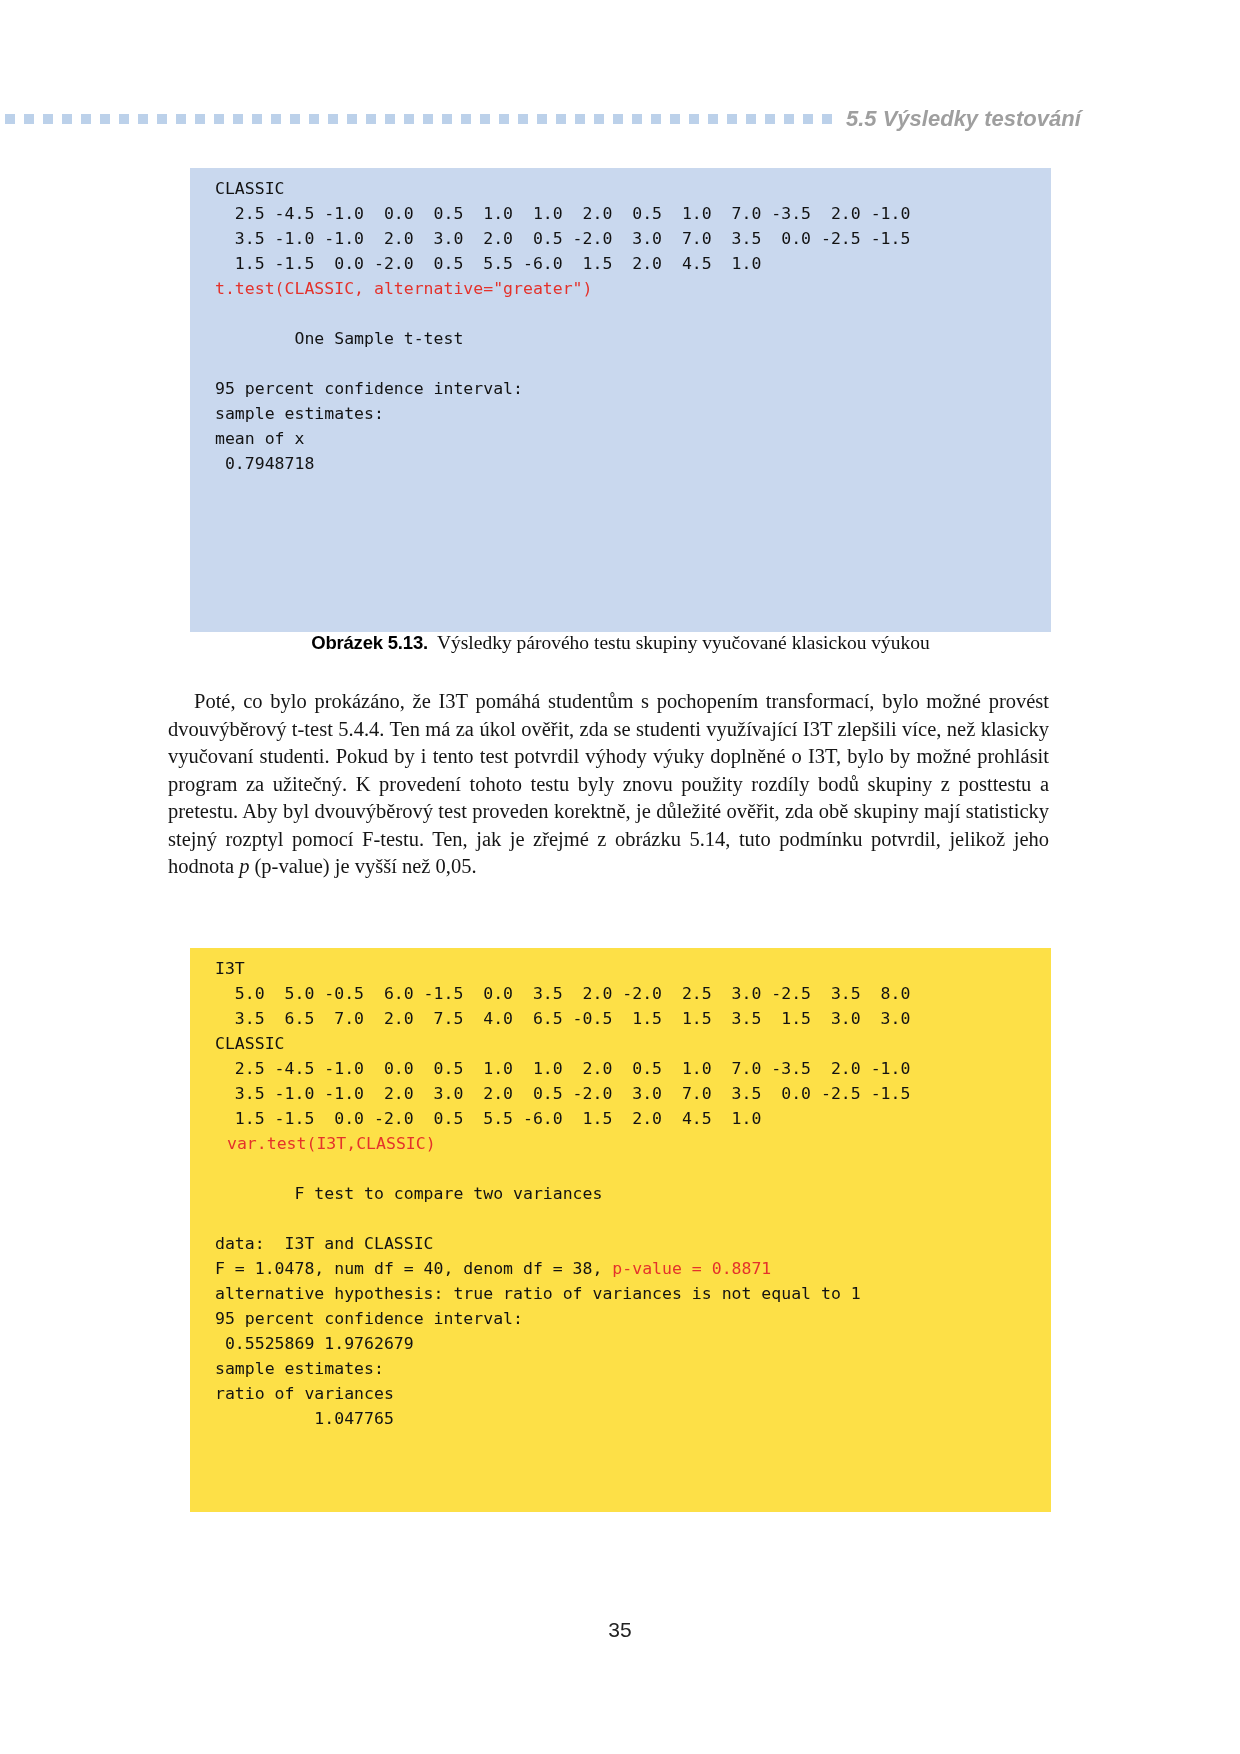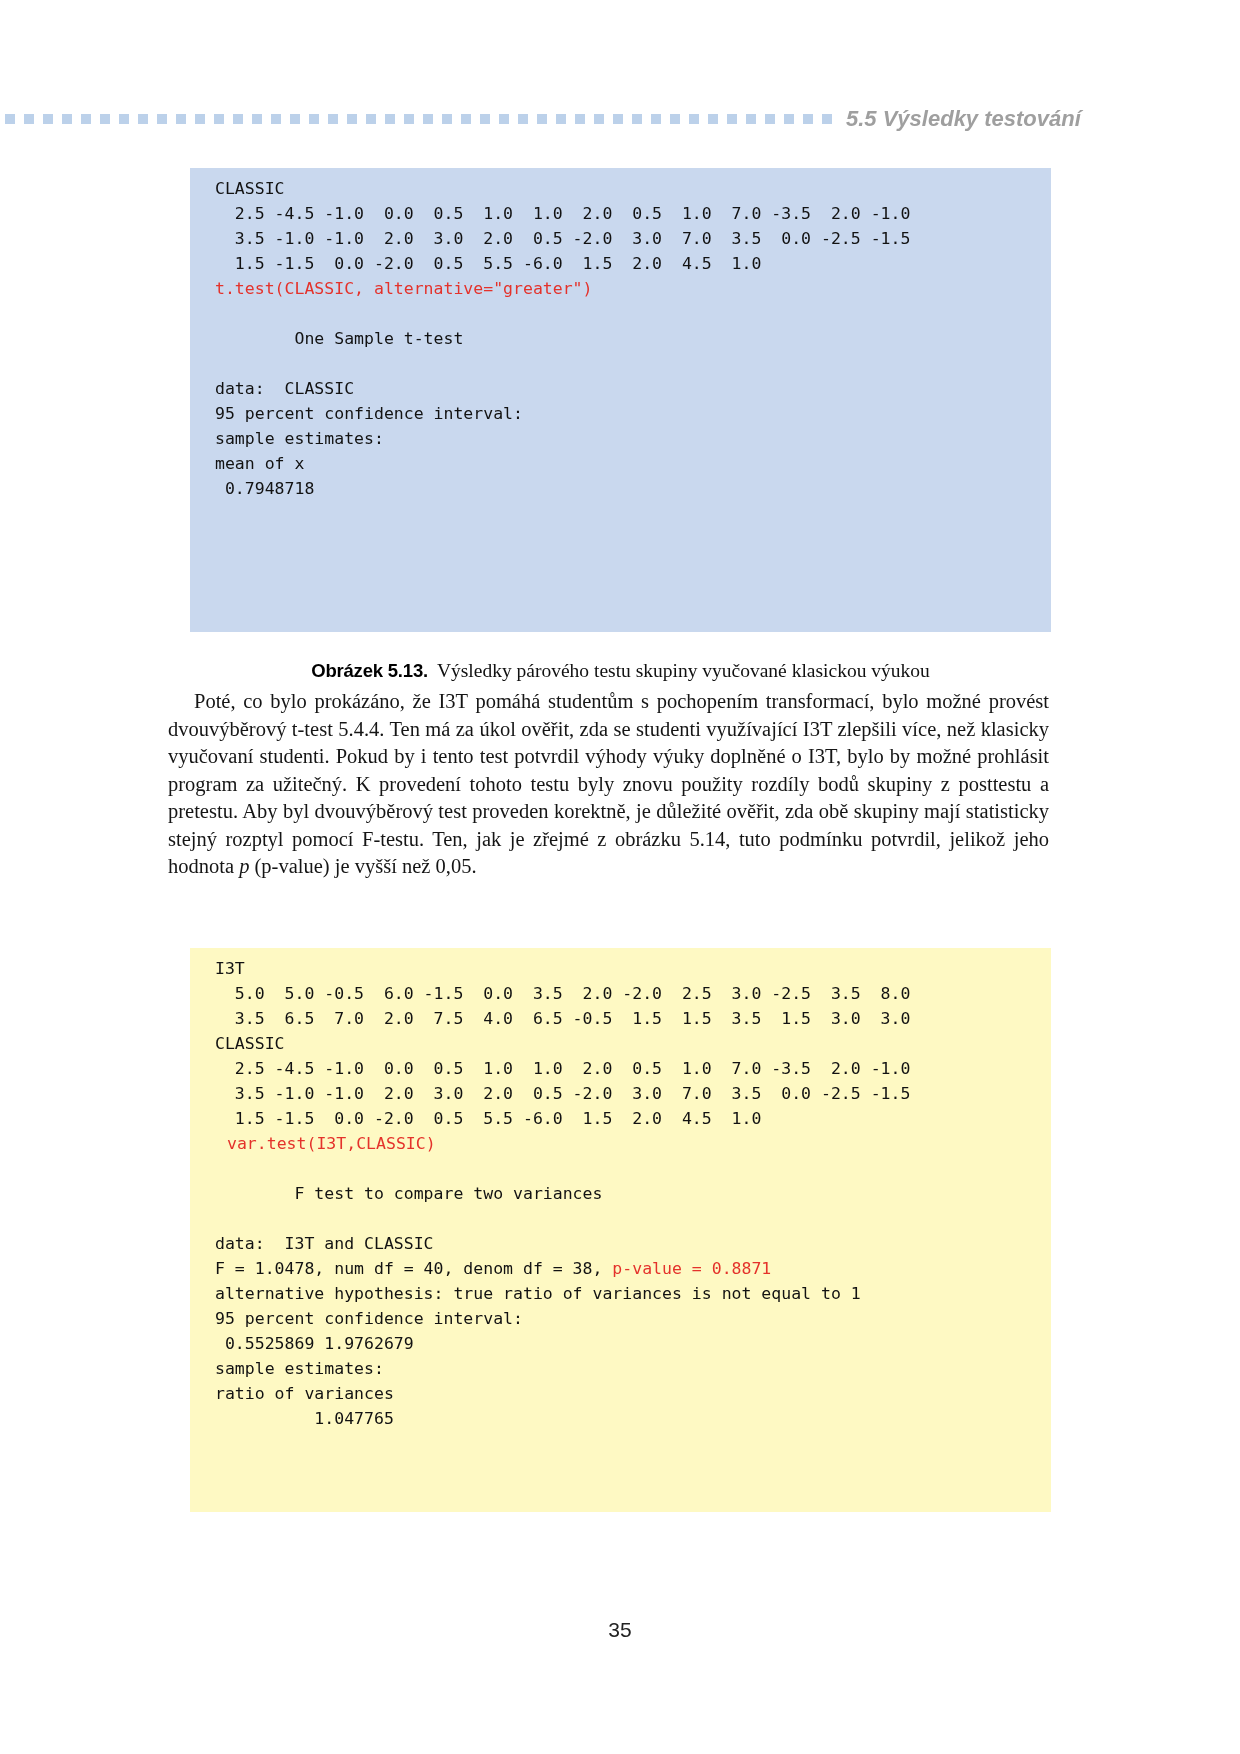--- a/index.html
+++ b/index.html
@@ -21,21 +21,21 @@
     position:absolute; left:190px; width:861px; background:#c9d8ee;
     font-family:"DejaVu Sans Mono", monospace; font-size:16.5px; line-height:25px;
     color:#121212; padding:8px 26px 6px 25px;
   }
   #code1 { top:168px; height:464px; }
   #code2 { top:948px; height:564px; }
   .code-line { white-space:pre; min-height:25px; }
   .red { color:#e4322b; }
   
   .caption { position:absolute; left:190px; width:861px; text-align:center; font-size:19.5px; color:#111111; }
-  #cap1 { top:660px; }
+  #cap1 { top:632px; }
   #cap2 { top:1562px; }
   .cap-label {
     font-family:"Liberation Sans", sans-serif; font-weight:700; font-size:18.5px;
     letter-spacing:-0.2px; margin-right:9px; color:#000;
   }
   
   .bodytext {
     position:absolute; left:168px; top:688px; width:881px;
     font-size:20.5px; line-height:27.5px; text-align:justify; text-indent:26px; color:#151515;
   }
@@ -102,34 +102,33 @@
 
   <div class="codeblock" id="code1" style="background: rgb(201, 216, 238);">
       <div class="code-line"><span>CLASSIC</span></div>
       <div class="code-line"><span>  2.5 -4.5 -1.0  0.0  0.5  1.0  1.0  2.0  0.5  1.0  7.0 -3.5  2.0 -1.0</span></div>
       <div class="code-line"><span>  3.5 -1.0 -1.0  2.0  3.0  2.0  0.5 -2.0  3.0  7.0  3.5  0.0 -2.5 -1.5</span></div>
       <div class="code-line"><span>  1.5 -1.5  0.0 -2.0  0.5  5.5 -6.0  1.5  2.0  4.5  1.0</span></div>
       <div class="code-line"><span class="red" style="color: rgb(228, 50, 43);">t.test(CLASSIC, alternative="greater")</span></div>
       <div class="code-line">&nbsp;</div>
       <div class="code-line"><span>        One Sample t-test</span></div>
       <div class="code-line">&nbsp;</div>
-      <div class="code-line"><span>data:  CLASSIC</span></div>
       <div class="code-line"><span>95 percent confidence interval:</span></div>
       <div class="code-line"><span>sample estimates:</span></div>
       <div class="code-line"><span>mean of x</span></div>
       <div class="code-line"><span> 0.7948718</span></div>
     </div>
 
   <div class="caption" id="cap1">
     <span class="cap-label">Obrázek 5.13.</span><span class="cap-text">Výsledky párového testu skupiny vyučované klasickou výukou</span>
   </div>
 
   <p class="bodytext"><span>Poté, co bylo prokázáno, že I3T pomáhá studentům s pochopením transformací, bylo možné provést dvouvýběrový t-test 5.4.4. Ten má za úkol ověřit, zda se studenti využívající I3T zlepšili více, než klasicky vyučovaní studenti. Pokud by i tento test potvrdil výhody výuky doplněné o I3T, bylo by možné prohlásit program za užitečný. K provedení tohoto testu byly znovu použity rozdíly bodů skupiny z posttestu a pretestu. Aby byl dvouvýběrový test proveden korektně, je důležité ověřit, zda obě skupiny mají statisticky stejný rozptyl pomocí F-testu. Ten, jak je zřejmé z obrázku 5.14, tuto podmínku potvrdil, jelikož jeho hodnota </span><i>p</i><span> (p-value) je vyšší než 0,05.</span></p>
 
-  <div class="codeblock" id="code2" style="background: #fef9c3;">
+  <div class="codeblock" id="code2" style="background: #fde047;">
       <div class="code-line"><span>I3T</span></div>
       <div class="code-line"><span>  5.0  5.0 -0.5  6.0 -1.5  0.0  3.5  2.0 -2.0  2.5  3.0 -2.5  3.5  8.0</span></div>
       <div class="code-line"><span>  3.5  6.5  7.0  2.0  7.5  4.0  6.5 -0.5  1.5  1.5  3.5  1.5  3.0  3.0</span></div>
       <div class="code-line"><span>CLASSIC</span></div>
       <div class="code-line"><span>  2.5 -4.5 -1.0  0.0  0.5  1.0  1.0  2.0  0.5  1.0  7.0 -3.5  2.0 -1.0</span></div>
       <div class="code-line"><span>  3.5 -1.0 -1.0  2.0  3.0  2.0  0.5 -2.0  3.0  7.0  3.5  0.0 -2.5 -1.5</span></div>
       <div class="code-line"><span>  1.5 -1.5  0.0 -2.0  0.5  5.5 -6.0  1.5  2.0  4.5  1.0</span></div>
       <div class="code-line"><span class="red" style="color: rgb(228, 50, 43); margin-left: 12px;">var.test(I3T,CLASSIC)</span></div>
       <div class="code-line">&nbsp;</div>
       <div class="code-line"><span>        F test to compare two variances</span></div>

